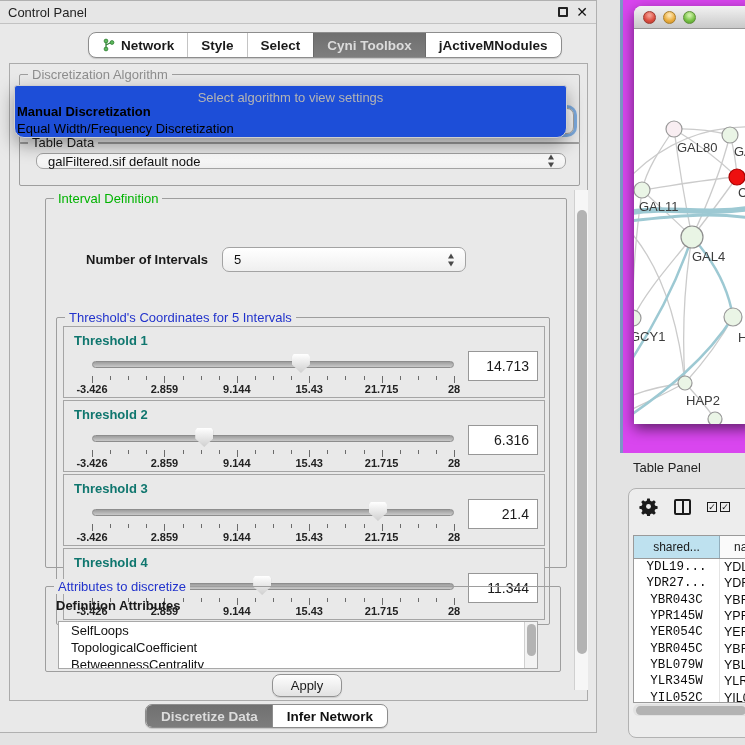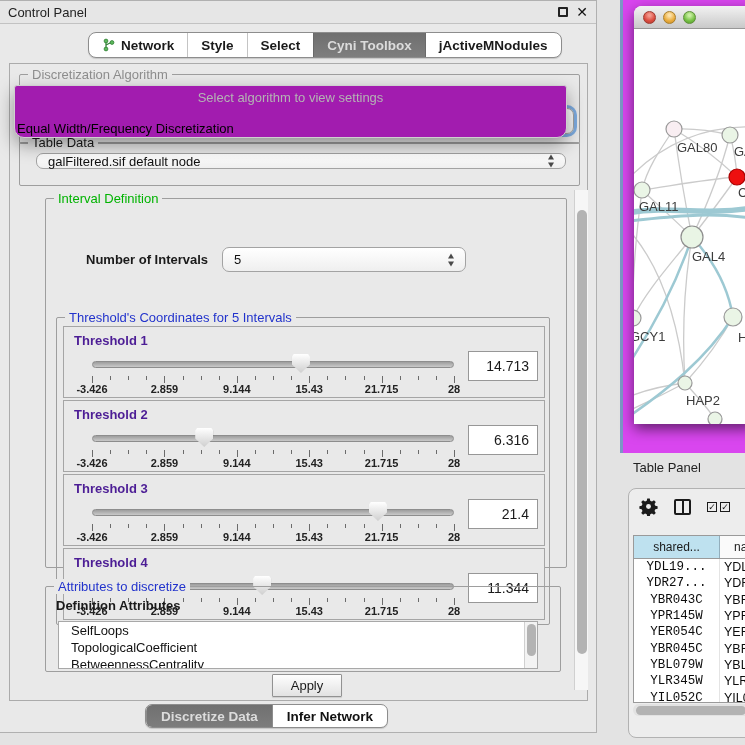--- a/index.html
+++ b/index.html
@@ -36,49 +36,49 @@
   .combo{position:absolute;background:linear-gradient(#ffffff,#efefef);border:1px solid #a3a3a3;
          border-radius:7px;font-size:13px;display:flex;align-items:center;padding:0 11px;color:#111;}
   .spin{position:absolute;right:9px;top:50%;transform:translateY(-50%);width:9px;height:13px;}
   .spin::before{content:"";position:absolute;top:0;left:1px;border-left:3.5px solid transparent;
          border-right:3.5px solid transparent;border-bottom:5px solid #4a4a4a;}
   .spin::after{content:"";position:absolute;bottom:0;left:1px;border-left:3.5px solid transparent;
          border-right:3.5px solid transparent;border-top:5px solid #4a4a4a;}
   .focus-ring{box-shadow:0 0 0 3px rgba(106,160,221,.85);}
 
   
-  #algo-popup{position:absolute;left:4px;top:21px;width:553px;height:53px;background:#a21caf;
+  #algo-popup{position:absolute;left:4px;top:21px;width:553px;height:53px;background:#1d4ed8;
               border:1px solid #cfcfcf;border-radius:3px 3px 10px 10px;
               box-shadow:0 7px 18px rgba(0,0,0,.38);z-index:30;}
   #algo-hint{position:absolute;left:0;top:4px;width:100%;text-align:center;color:#b4b4b4;font-size:13px;}
   .algo-item{position:absolute;left:2px;width:98%;font-size:13px;color:#000;padding-left:0;}
 
   
   .thpanel{position:absolute;left:6px;width:482px;height:72px;border:1px solid #a5a5a5;background:#e9e9e9;}
-  .thlabel{position:absolute;left:10px;top:6px;font-size:13px;font-weight:bold;color:#4c1d95;}
+  .thlabel{position:absolute;left:10px;top:6px;font-size:13px;font-weight:bold;color:#0f766e;}
   .thtrack{position:absolute;left:28px;top:34px;width:362px;height:7px;border:1px solid #8d8d8d;
            border-radius:4px;background:linear-gradient(#9d9d9d,#c9c9c9);}
   .ththumb{position:absolute;top:27px;width:18px;height:19px;background:linear-gradient(#ffffff,#cfcfcf);
            clip-path:polygon(10% 0,90% 0,100% 14%,100% 55%,50% 100%,0 55%,0 14%);
            filter:drop-shadow(0 0 1px #6f6f6f);}
   .tick{position:absolute;width:1px;background:#6b6b6b;}
   .ticklab{position:absolute;top:56px;transform:translateX(-50%);font-size:11px;font-weight:bold;color:#222;}
   .thvalue{position:absolute;left:404px;top:24px;width:70px;height:30px;background:#fff;border:1px solid #979797;
            font-size:14px;display:flex;align-items:center;justify-content:flex-end;padding-right:8px;}
 
   
   #attr-list{position:absolute;left:12px;top:34px;width:480px;height:48px;background:#fff;
              border:1px solid #a8a8a8;overflow:hidden;}
   .attr-item{font-size:13px;padding:1px 0 1px 12px;height:17px;color:#111;}
   .vscroll{position:absolute;background:#f3f3f3;border-left:1px solid #d0d0d0;}
   .vthumb{position:absolute;left:2px;width:9px;background:#b3b3b3;border-radius:5px;}
 
   
   #apply-btn{position:absolute;left:262px;top:610px;width:70px;height:23px;border:1px solid #929292;
-             border-radius:1px;background:linear-gradient(#fefefe,#e2e2e2);font-size:13px;
+             border-radius:8px;background:linear-gradient(#fefefe,#e2e2e2);font-size:13px;
              display:flex;align-items:center;justify-content:center;box-shadow:0 1px 1px rgba(0,0,0,.12);}
 
   
   #bottom-tabs{position:absolute;left:145px;top:703px;height:24px;display:flex;background:#fff;
                border:1px solid #8d8d8d;border-radius:7px;overflow:hidden;box-shadow:0 1px 1px rgba(0,0,0,.15);}
   .btab{display:flex;align-items:center;padding:0 14px;font-size:13.5px;font-weight:600;color:#111;}
   .btab.sep{border-left:1px solid #8d8d8d;}
   .btab.sel{background:linear-gradient(#707070,#7d7d7d);color:#dcdcdc;}
 
   
@@ -161,20 +161,21 @@
 
       <div class="grp" style="left:9px;top:10px;width:561px;height:70px;">
         <span class="grp-cap" style="color:#8e8e8e;">Discretization Algorithm</span>
         <div class="combo focus-ring" style="left:13px;top:33px;width:541px;height:26px;">
           <span class="spin"></span>
         </div>
       </div>
 
       <div id="algo-popup">
         <div id="algo-hint">Select algorithm to view settings</div>
+        <div class="algo-item" style="top:18px;font-weight:bold;">Manual Discretization</div>
         <div class="algo-item" style="top:35px;">Equal Width/Frequency Discretization</div>
       </div>
 
       <div class="grp" style="left:9px;top:78px;width:561px;height:44px;">
         <span class="grp-cap" style="color:#1a1a1a;">Table Data</span>
         <div class="combo" style="left:16px;top:10px;width:530px;height:16px;">
           <span>galFiltered.sif default node</span>
           <span class="spin"></span>
         </div>
       </div>

